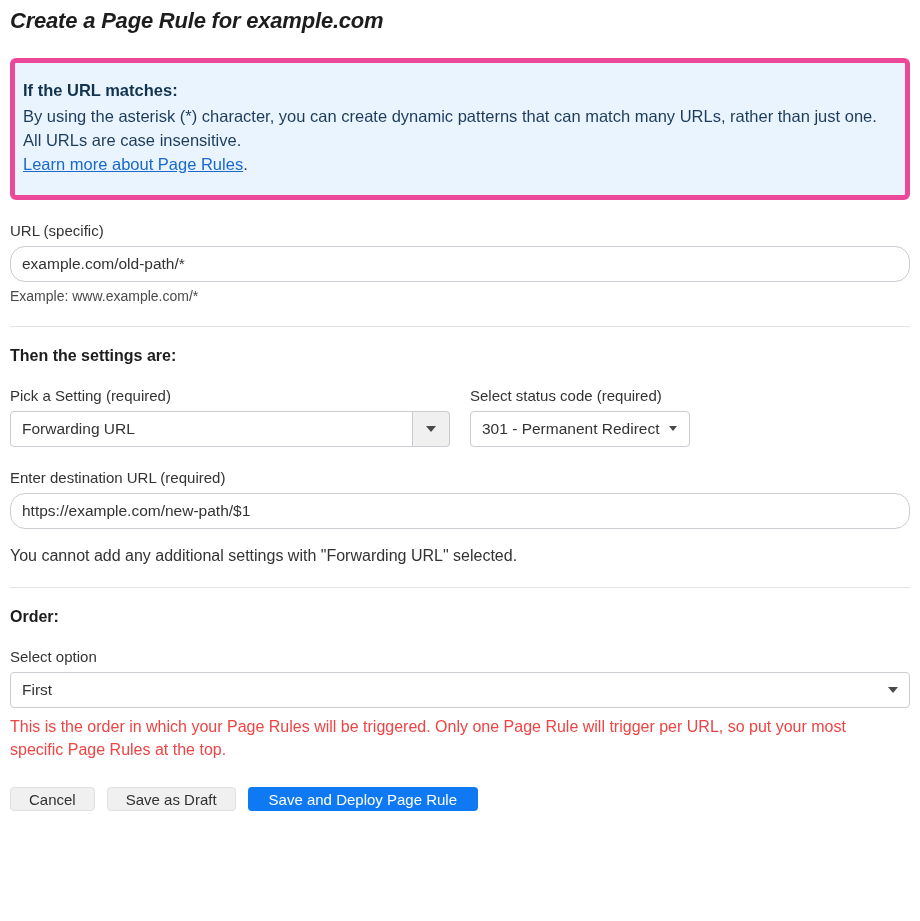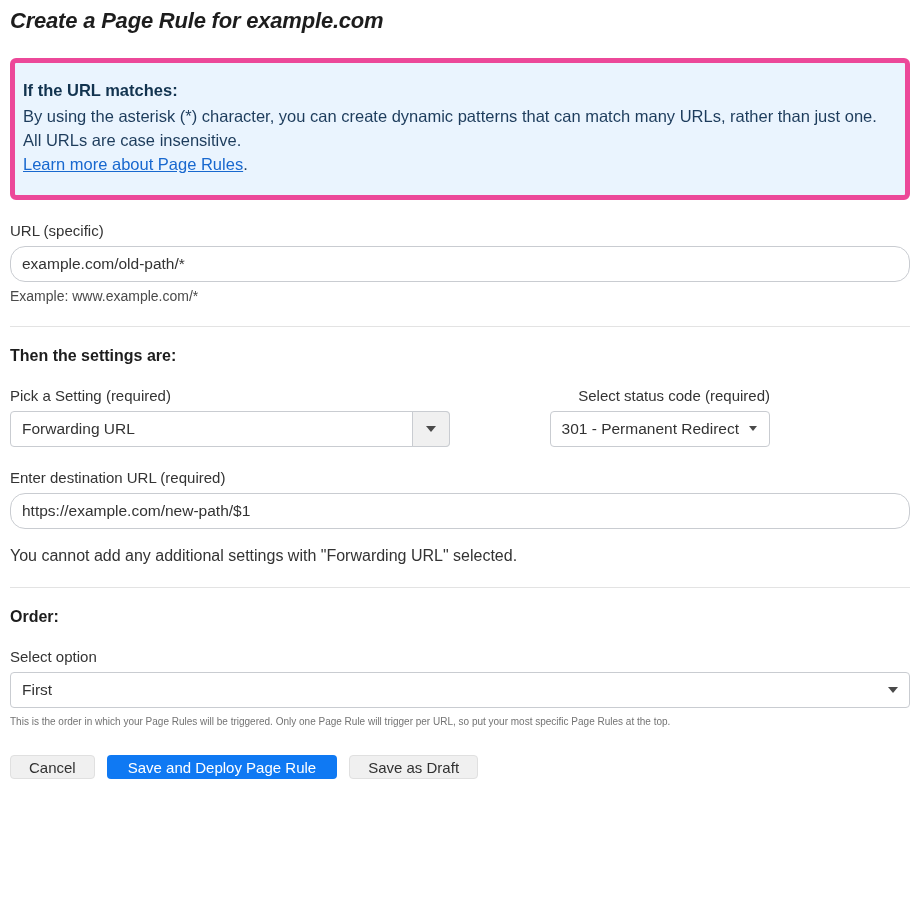--- a/index.html
+++ b/index.html
@@ -86,21 +86,21 @@
     font-weight: bold;
     color: #1d1d1d;
     margin-top: 20px;
   }
   .two-col {
     display: flex;
     gap: 20px;
     align-items: flex-start;
   }
   .col-setting { width: 440px; }
-  .col-status { width: 300px; text-align: right; }
+  .col-status { width: 300px; }
   .select-box {
     position: relative;
     height: 36px;
     border: 1px solid #c9ccd1;
     border-radius: 4px;
     background: #fff;
     display: flex;
     align-items: center;
     font-size: 15.5px;
     color: #333;
@@ -141,22 +141,22 @@
   .select-order {
     width: 100%;
     justify-content: space-between;
   }
   .note {
     font-size: 16px;
     color: #333;
     margin-top: 18px;
   }
   .order-hint {
-    font-size: 10px;
-    color: #737373;
+    font-size: 16px;
+    color: #ef4444;
     line-height: 1.45;
     margin-top: 7px;
     max-width: 880px;
   }
   .actions {
     display: flex;
     gap: 12px;
     margin-top: 26px;
     align-items: center;
   }
@@ -234,17 +234,17 @@
 
   <label class="field-label">Select option</label>
   <div class="select-box select-order">
     <span>First</span>
     <span class="caret"></span>
   </div>
   <div class="order-hint">This is the order in which your Page Rules will be triggered. Only one Page Rule will trigger per URL, so put your most specific Page Rules at the top.</div>
 
   <div class="actions">
     <button class="btn btn-secondary">Cancel</button>
+    <button class="btn btn-secondary">Save as Draft</button>
     <button class="btn btn-primary">Save and Deploy Page Rule</button>
-    <button class="btn btn-secondary">Save as Draft</button>
   </div>
 
 </div>
 
 </body></html>

